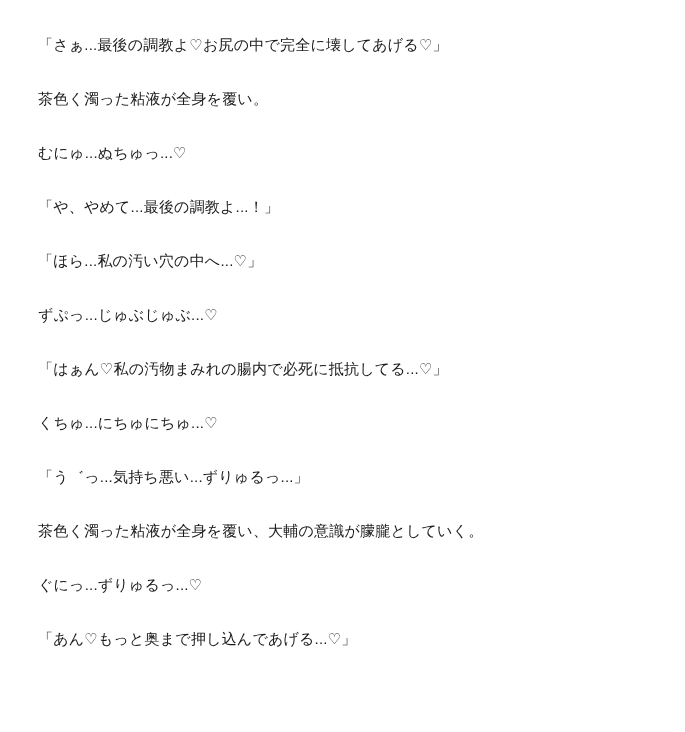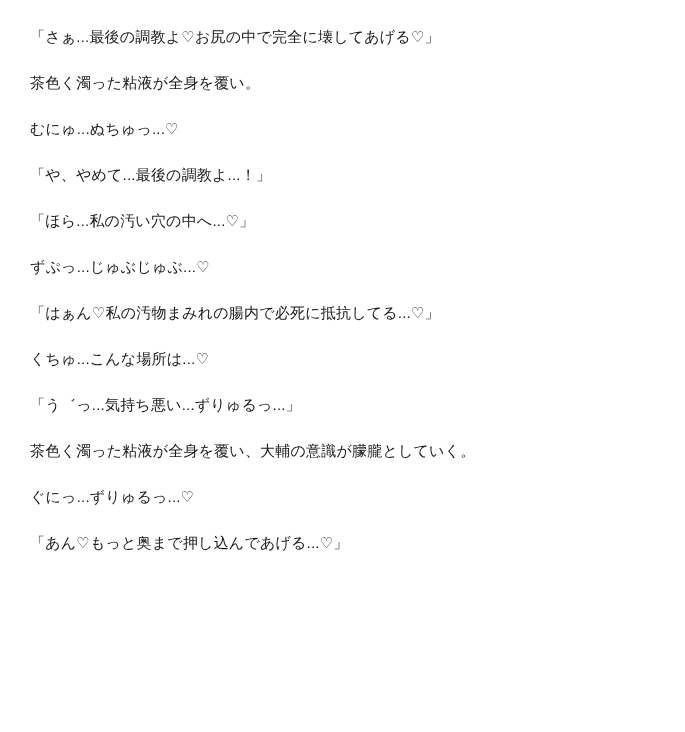--- a/index.html
+++ b/index.html
@@ -21,21 +21,21 @@
     padding: 14px 28px 10px 30px;
     background: #ffffff;
   }
   .doc-body {
     display: block;
   }
   .para {
     font-size: 15px;
     line-height: 1.5;
     letter-spacing: 0.2px;
-    margin: 0;
+    margin: 8px;
     padding: 0;
     height: 46px;
     display: flex;
     align-items: center;
     white-space: pre-wrap;
     word-break: break-all;
     color: #1a1a1a;
   }
 </style>
 </head>
@@ -43,19 +43,19 @@
 
 <div class="page">
   <div class="doc-body">
     <p class="para">「さぁ...最後の調教よ♡お尻の中で完全に壊してあげる♡」</p>
     <p class="para">茶色く濁った粘液が全身を覆い。</p>
     <p class="para">むにゅ...ぬちゅっ...♡</p>
     <p class="para">「や、やめて...最後の調教よ...！」</p>
     <p class="para">「ほら...私の汚い穴の中へ...♡」</p>
     <p class="para">ずぷっ...じゅぶじゅぶ...♡</p>
     <p class="para">「はぁん♡私の汚物まみれの腸内で必死に抵抗してる...♡」</p>
-    <p class="para">くちゅ...こんな場所は...♡</p>
+    <p class="para">くちゅ...にちゅにちゅ...♡</p>
     <p class="para">「う゛っ...気持ち悪い...ずりゅるっ...」</p>
     <p class="para">茶色く濁った粘液が全身を覆い、大輔の意識が朦朧としていく。</p>
     <p class="para">ぐにっ...ずりゅるっ...♡</p>
     <p class="para">「あん♡もっと奥まで押し込んであげる...♡」</p>
   </div>
 </div>
 
 </body></html>

